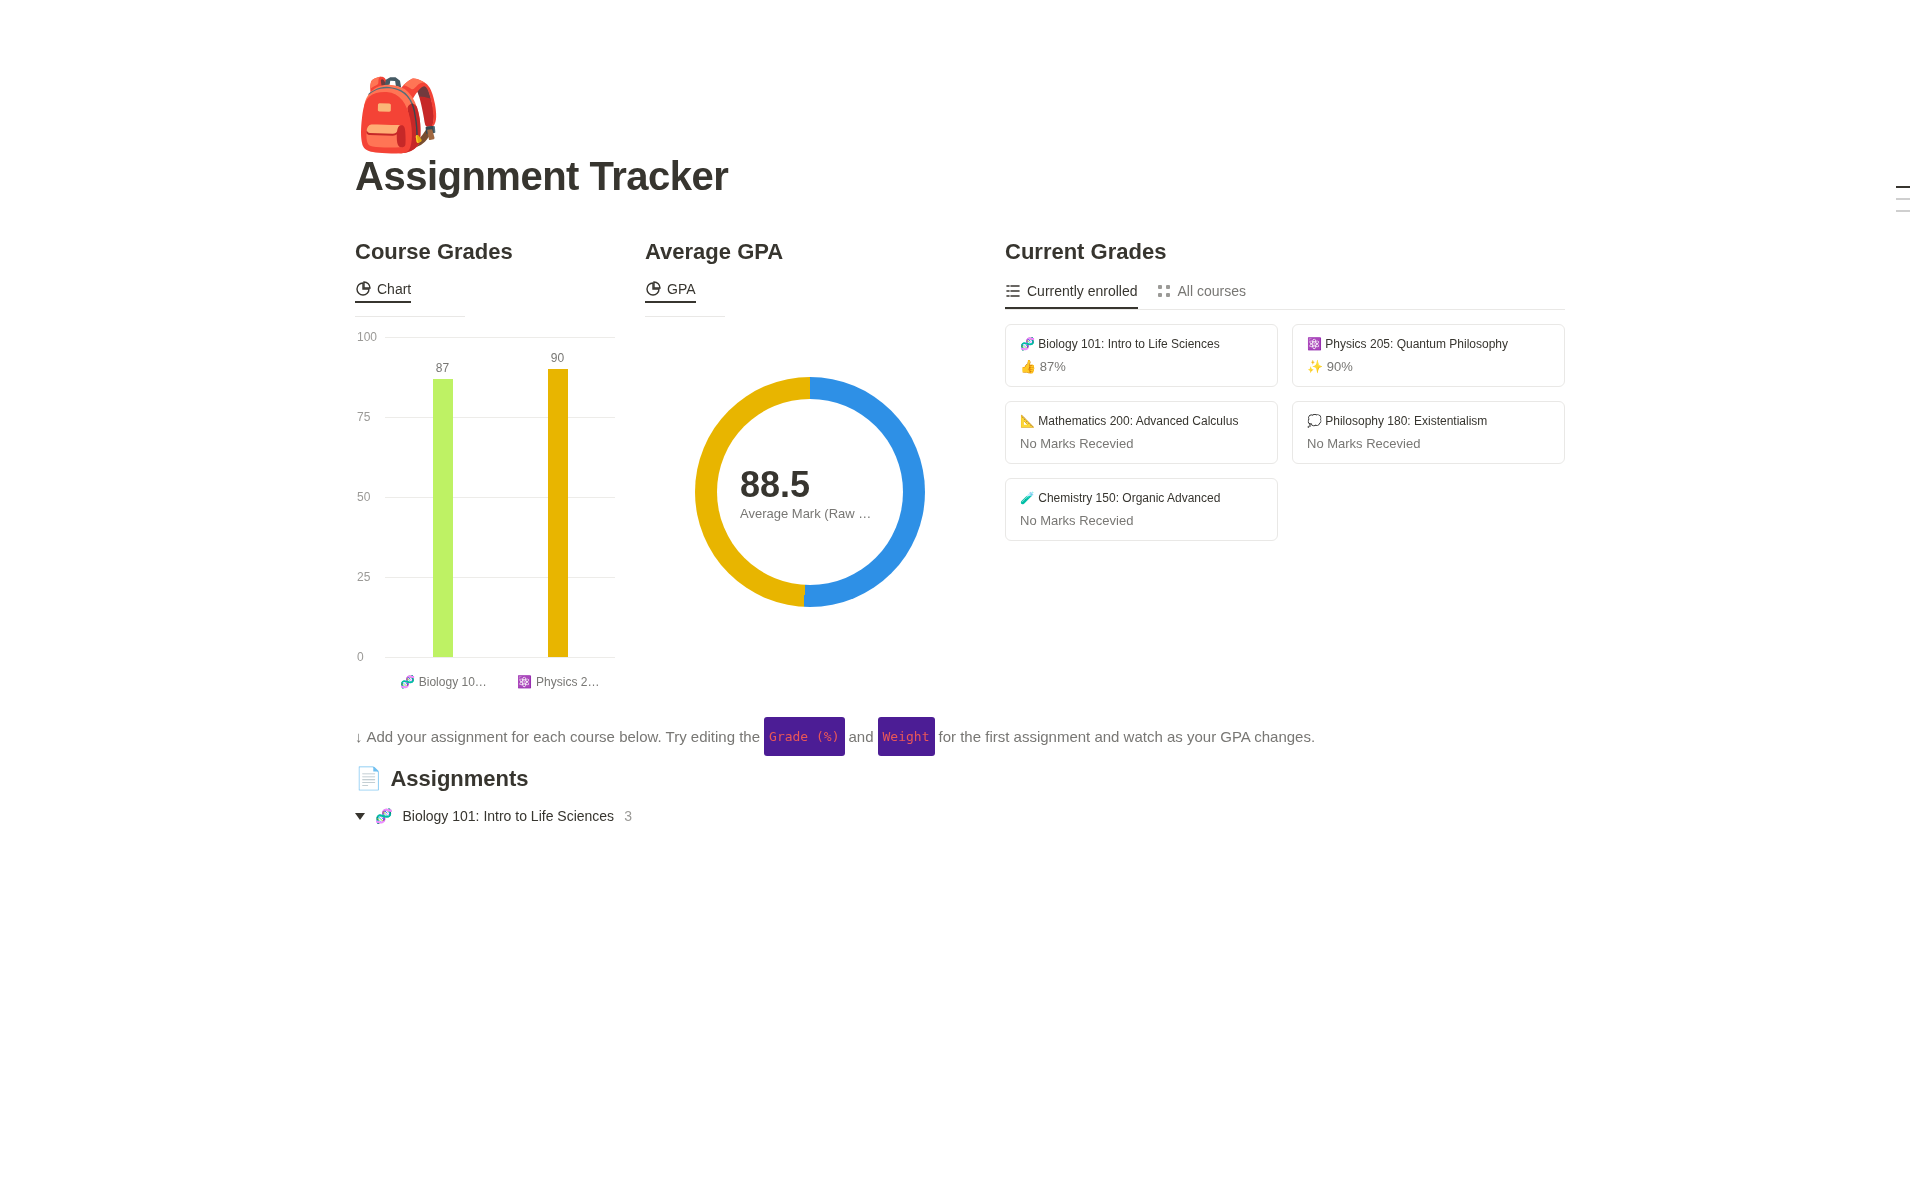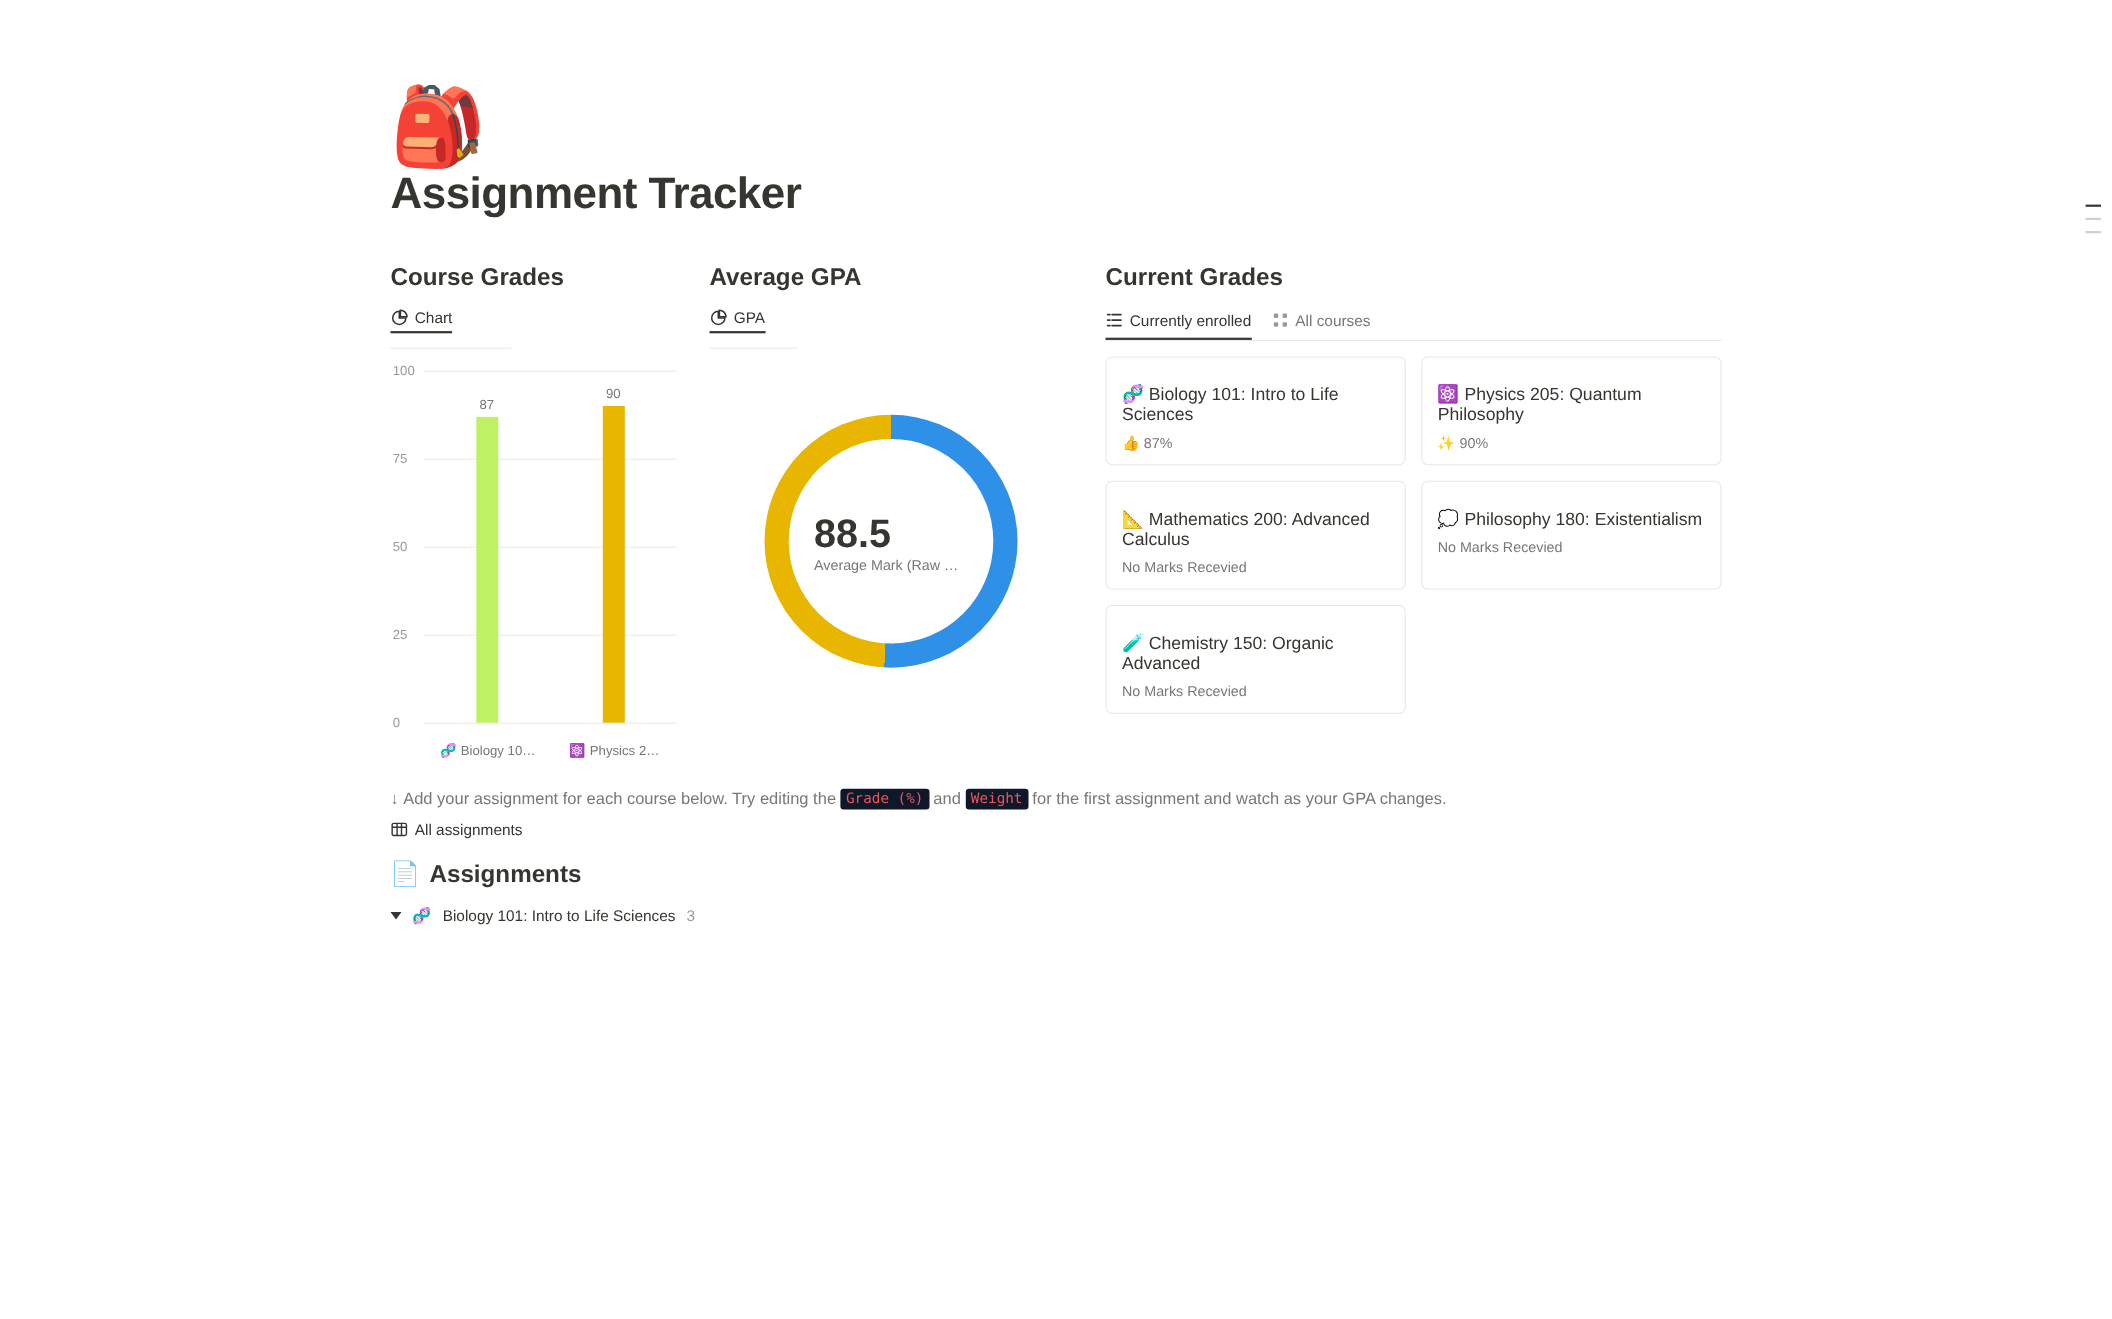--- a/index.html
+++ b/index.html
@@ -164,27 +164,26 @@
   grid-template-columns: 1fr 1fr;
   gap: 14px;
 }
 .card {
   border: 1px solid #e9e8e6;
   border-radius: 6px;
   padding: 12px 14px;
   cursor: pointer;
 }
 .card-title {
-  font-size: 16px;
+  font-size: 12px;
   font-weight: 500;
   margin-bottom: 8px;
   display: flex;
   align-items: center;
   gap: 6px;
-  margin-top: 12px;
 }
 .card-sub {
   font-size: 13px;
   color: #787774;
   display: flex;
   align-items: center;
   gap: 4px;
 }
 
 
@@ -193,23 +192,23 @@
   color: #787774;
   display: flex;
   align-items: center;
   flex-wrap: wrap;
   gap: 4px;
   margin-bottom: 10px;
 }
 .code-chip {
   font-family: ui-monospace, Menlo, Consolas, monospace;
   font-size: 13px;
-  background: #0f172a;
+  background: #4c1d95;
   color: #eb5757;
-  padding: 2px 5px;
+  padding: 12px 5px;
   border-radius: 3px;
 }
 
 .view-row {
   display: flex;
   align-items: center;
   gap: 6px;
   font-size: 14px;
   color: #37352f;
   margin-bottom: 20px;
@@ -391,27 +390,20 @@
 
   <div class="hint">
     <span>↓</span>
     <span>Add your assignment for each course below. Try editing the</span>
     <span class="code-chip">Grade (%)</span>
     <span>and</span>
     <span class="code-chip">Weight</span>
     <span>for the first assignment and watch as your GPA changes.</span>
   </div>
 
-  <div class="view-row">
-    <svg viewBox="0 0 16 16" width="16" height="16">
-        <rect x="1.5" y="2.5" width="13" height="11" rx="1.5" fill="none" stroke="#37352f" stroke-width="1.3"></rect>
-        <path d="M1.5 6h13M6 2.5v11M10 2.5v11" stroke="#37352f" stroke-width="1.3"></path>
-      </svg>
-    <span>All assignments</span>
-  </div>
 
   <div class="assignments-title">
     <span>📄</span>
     <span>Assignments</span>
   </div>
 
   <div class="group-row">
     <span class="triangle"></span>
     <span>🧬</span>
     <span class="group-name">Biology 101: Intro to Life Sciences</span>

